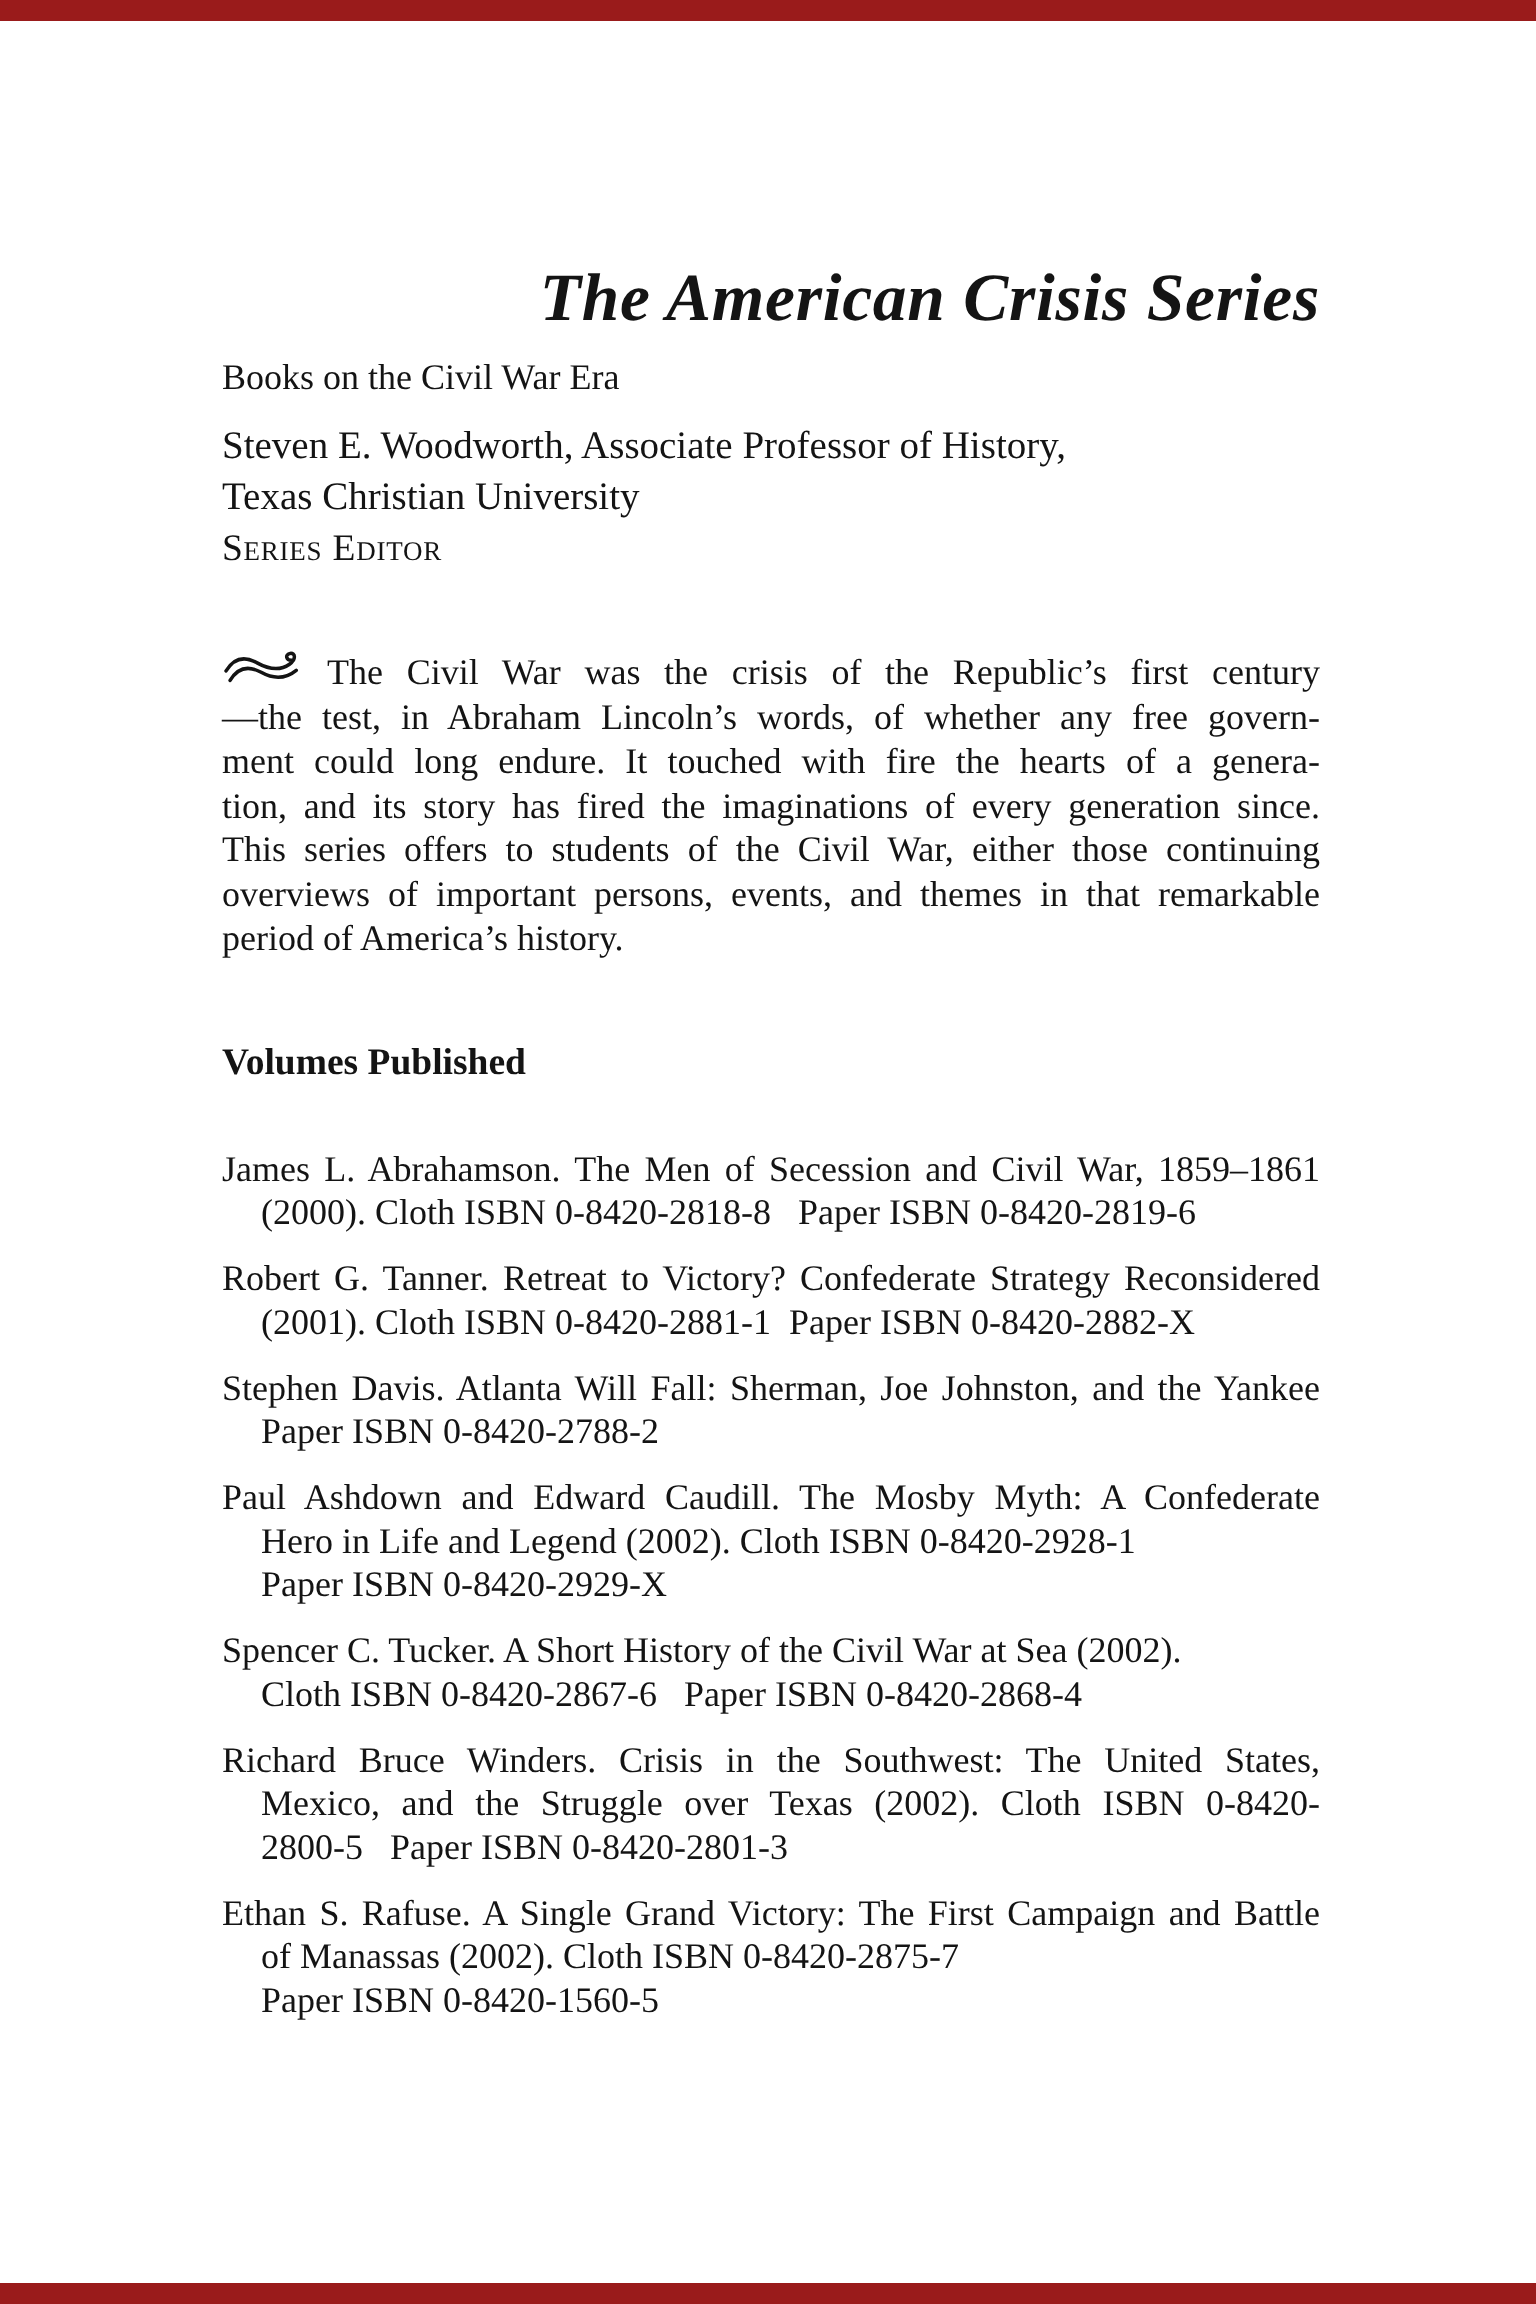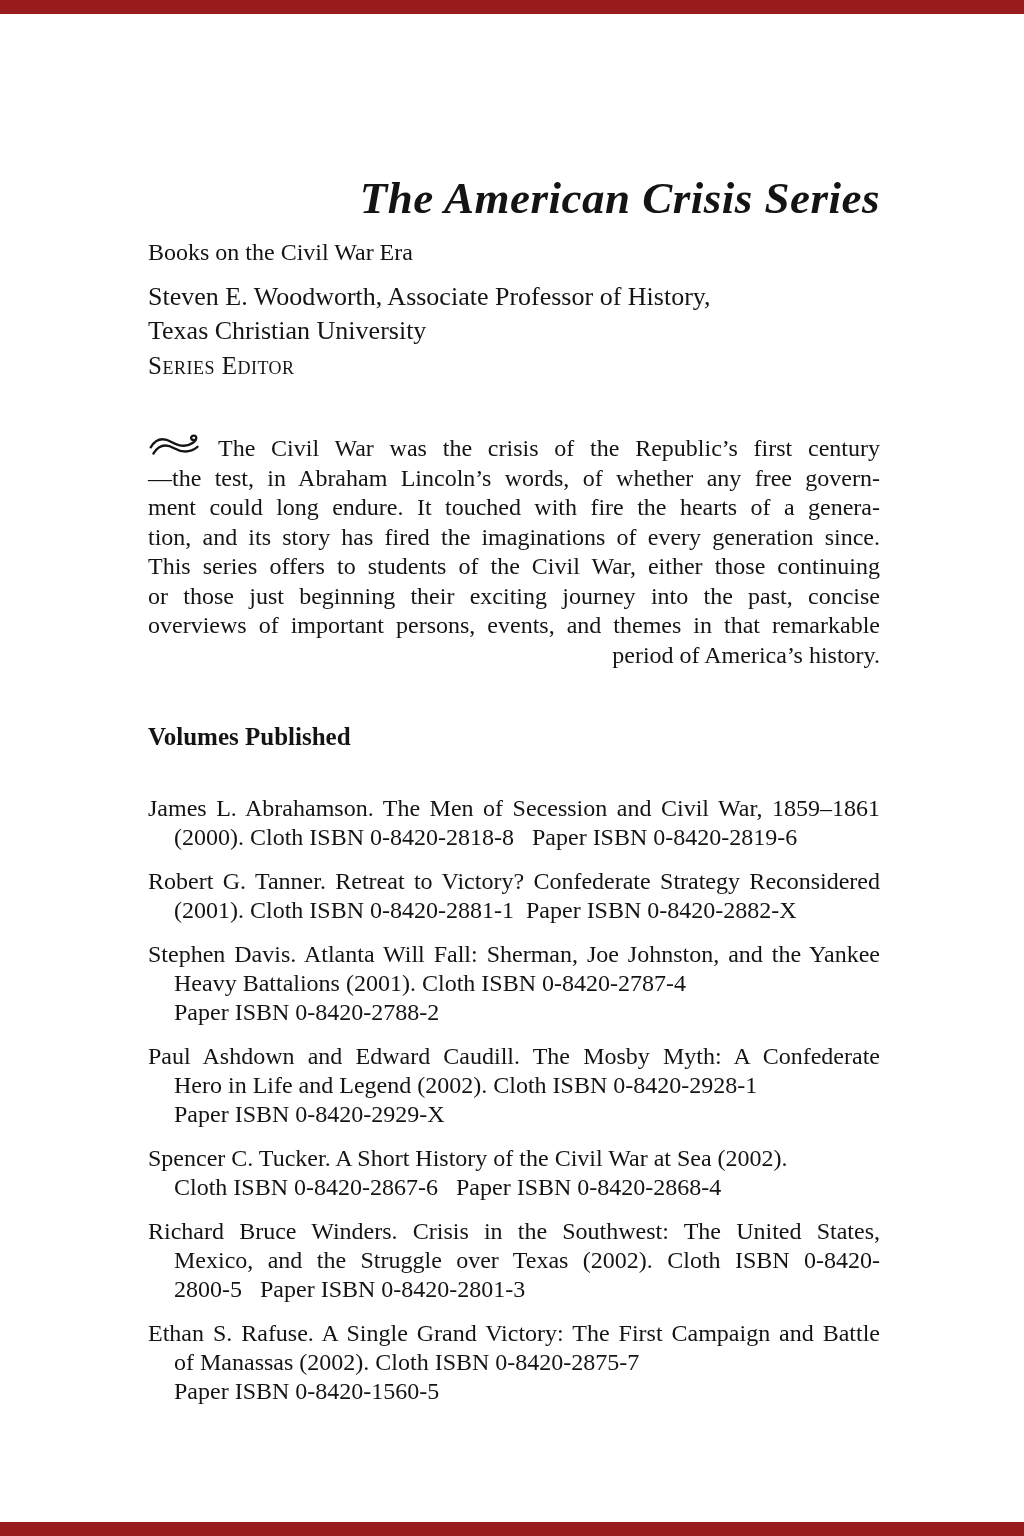--- a/index.html
+++ b/index.html
@@ -58,21 +58,21 @@
     line-height: 32px;
     margin-top: 2px;
     letter-spacing: 0.5px;
   }
 
   .intro {
     margin-top: 50px;
     font-size: 24px;
     line-height: 29.5px;
   }
-  .bline { text-align: right; }
+  .bline { text-align: left; }
   .bline.just {
     text-align: justify;
     text-align-last: justify;
     text-justify: inter-word;
   }
   .ornament {
     vertical-align: -3px;
     margin-right: 16px;
   }
 
@@ -116,39 +116,37 @@
 
   <div class="intro">
       <div class="bline just"><svg class="ornament" width="54" height="27" viewBox="0 0 60 30" aria-hidden="true">
     <path d="M3,17 C9,7 17,6 26,11 C35,16 43,17 50,12 C55,8.5 54.5,3.5 50.5,4 C46.5,4.5 47,10 53,9" fill="none" stroke="#141414" stroke-width="2.6" stroke-linecap="round"></path>
     <path d="M6,24 C12,14 20,13 29,18 C38,23 47,23 55,16.5" fill="none" stroke="#141414" stroke-width="2.6" stroke-linecap="round"></path>
   </svg>The Civil War was the crisis of the Republic’s first century</div>
       <div class="bline just">—the test, in Abraham Lincoln’s words, of whether any free govern-</div>
       <div class="bline just">ment could long endure. It touched with fire the hearts of a genera-</div>
       <div class="bline just">tion, and its story has fired the imaginations of every generation since.</div>
       <div class="bline just">This series offers to students of the Civil War, either those continuing</div>
-      <div class="bline just">or those just beginning their exciting journey into the past, concise</div>
       <div class="bline just">overviews of important persons, events, and themes in that remarkable</div>
       <div class="bline">period of America’s history.</div>
     </div>
 
   <div class="volumes-heading">Volumes Published</div>
 
   <div class="volumes-list">
       <div class="entry">
         <div class="vline just"><span>James L. Abrahamson. </span><span class="it">The Men of Secession and Civil War, 1859–1861</span></div>
         <div class="vline cont"><span>(2000). Cloth ISBN 0-8420-2818-8   Paper ISBN 0-8420-2819-6</span></div>
       </div>
       <div class="entry">
         <div class="vline just"><span>Robert G. Tanner. </span><span class="it">Retreat to Victory? Confederate Strategy Reconsidered</span></div>
         <div class="vline cont"><span>(2001). Cloth ISBN 0-8420-2881-1  Paper ISBN 0-8420-2882-X</span></div>
       </div>
       <div class="entry">
         <div class="vline just"><span>Stephen Davis. </span><span class="it">Atlanta Will Fall: Sherman, Joe Johnston, and the Yankee</span></div>
-        <div class="vline cont"><span class="it">Heavy Battalions</span><span> (2001). Cloth ISBN 0-8420-2787-4</span></div>
         <div class="vline cont"><span>Paper ISBN 0-8420-2788-2</span></div>
       </div>
       <div class="entry">
         <div class="vline just"><span>Paul Ashdown and Edward Caudill. </span><span class="it">The Mosby Myth: A Confederate</span></div>
         <div class="vline cont"><span class="it">Hero in Life and Legend</span><span> (2002). Cloth ISBN 0-8420-2928-1</span></div>
         <div class="vline cont"><span>Paper ISBN 0-8420-2929-X</span></div>
       </div>
       <div class="entry">
         <div class="vline"><span>Spencer C. Tucker. </span><span class="it">A Short History of the Civil War at Sea</span><span> (2002).</span></div>
         <div class="vline cont"><span>Cloth ISBN 0-8420-2867-6   Paper ISBN 0-8420-2868-4</span></div>

